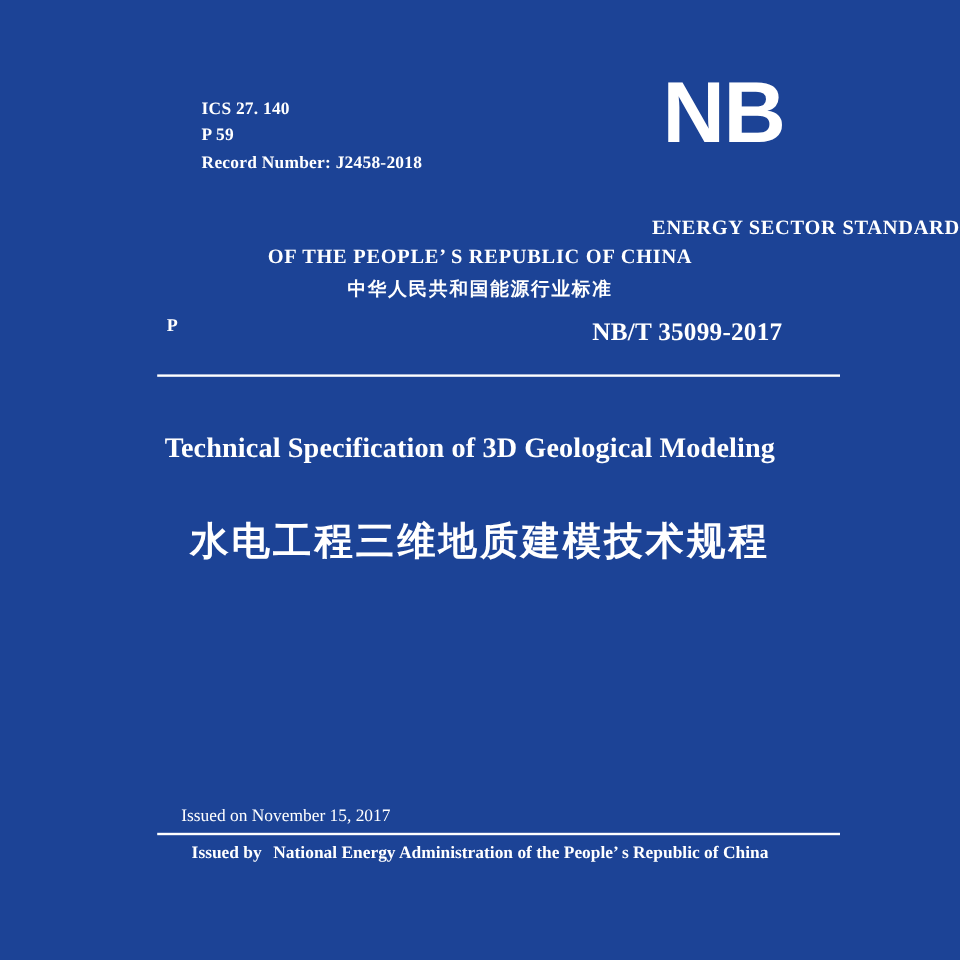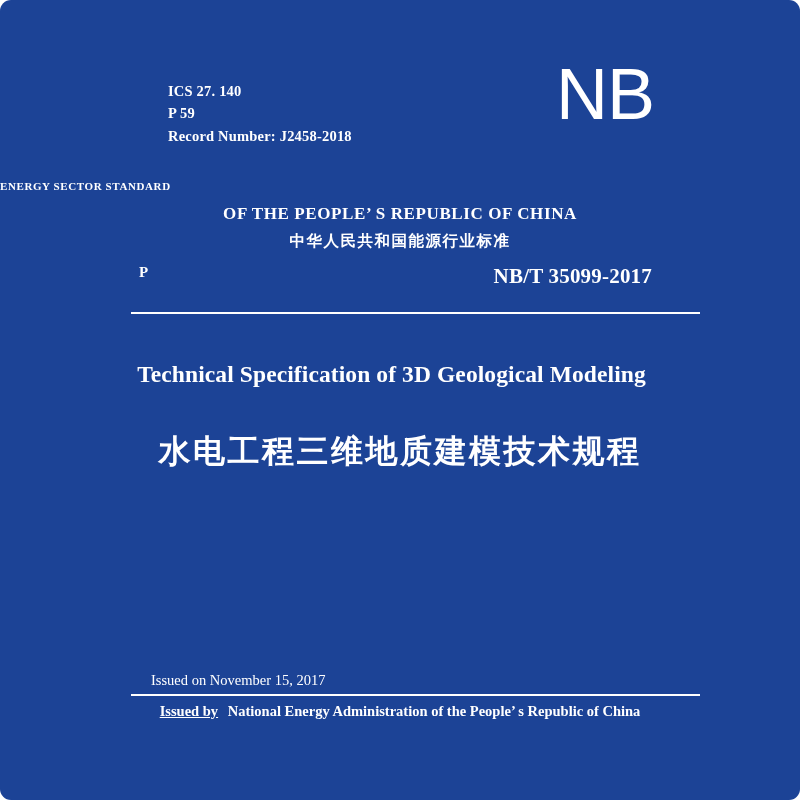--- a/index.html
+++ b/index.html
@@ -11,21 +11,20 @@
     background: #ffffff;
   }
   .page {
     position: relative;
     width: 800px;
     height: 800px;
     background: #1c4396;
     box-sizing: border-box;
     font-family: "Liberation Serif", serif;
     color: #ffffff;
-    border-radius: 11px;
   }
   .inner {
     position: absolute;
     left: 0;
     top: 0;
     width: 800px;
     height: 800px;
   }
   
   .ics-block {
@@ -39,34 +38,34 @@
     letter-spacing: 0.2px;
   }
   .ics-block div {
     white-space: nowrap;
   }
   .nb-logo {
     position: absolute;
     right: 146px;
     top: 58px;
     font-family: "Liberation Sans", sans-serif;
-    font-weight: normal;
+    font-weight: bold;
     font-size: 72px;
     letter-spacing: -1px;
     line-height: 1;
   }
   
   .std-en1 {
     position: absolute;
     left: 0;
     right: 0;
     top: 180px;
-    text-align: left;
-    font-weight: bold;
-    font-size: 11px;
+    text-align: right;
+    font-weight: bold;
+    font-size: 17px;
     letter-spacing: 0.6px;
   }
   .std-en2 {
     position: absolute;
     left: 0;
     right: 0;
     top: 204px;
     text-align: center;
     font-weight: bold;
     font-size: 17px;
@@ -147,21 +146,21 @@
   .dates span { white-space: nowrap; }
   .issued-by {
     position: absolute;
     left: 0;
     right: 0;
     top: 703px;
     text-align: center;
     font-weight: bold;
     font-size: 14.5px;
   }
-  .issued-by .label { margin-right: 6px; text-decoration: underline; }
+  .issued-by .label { margin-right: 6px; }
 </style>
 </head>
 <body>
 
 <div class="page">
   <div class="inner">
 
     <div class="ics-block">
       <div>ICS 27. 140</div>
       <div>P 59</div>

